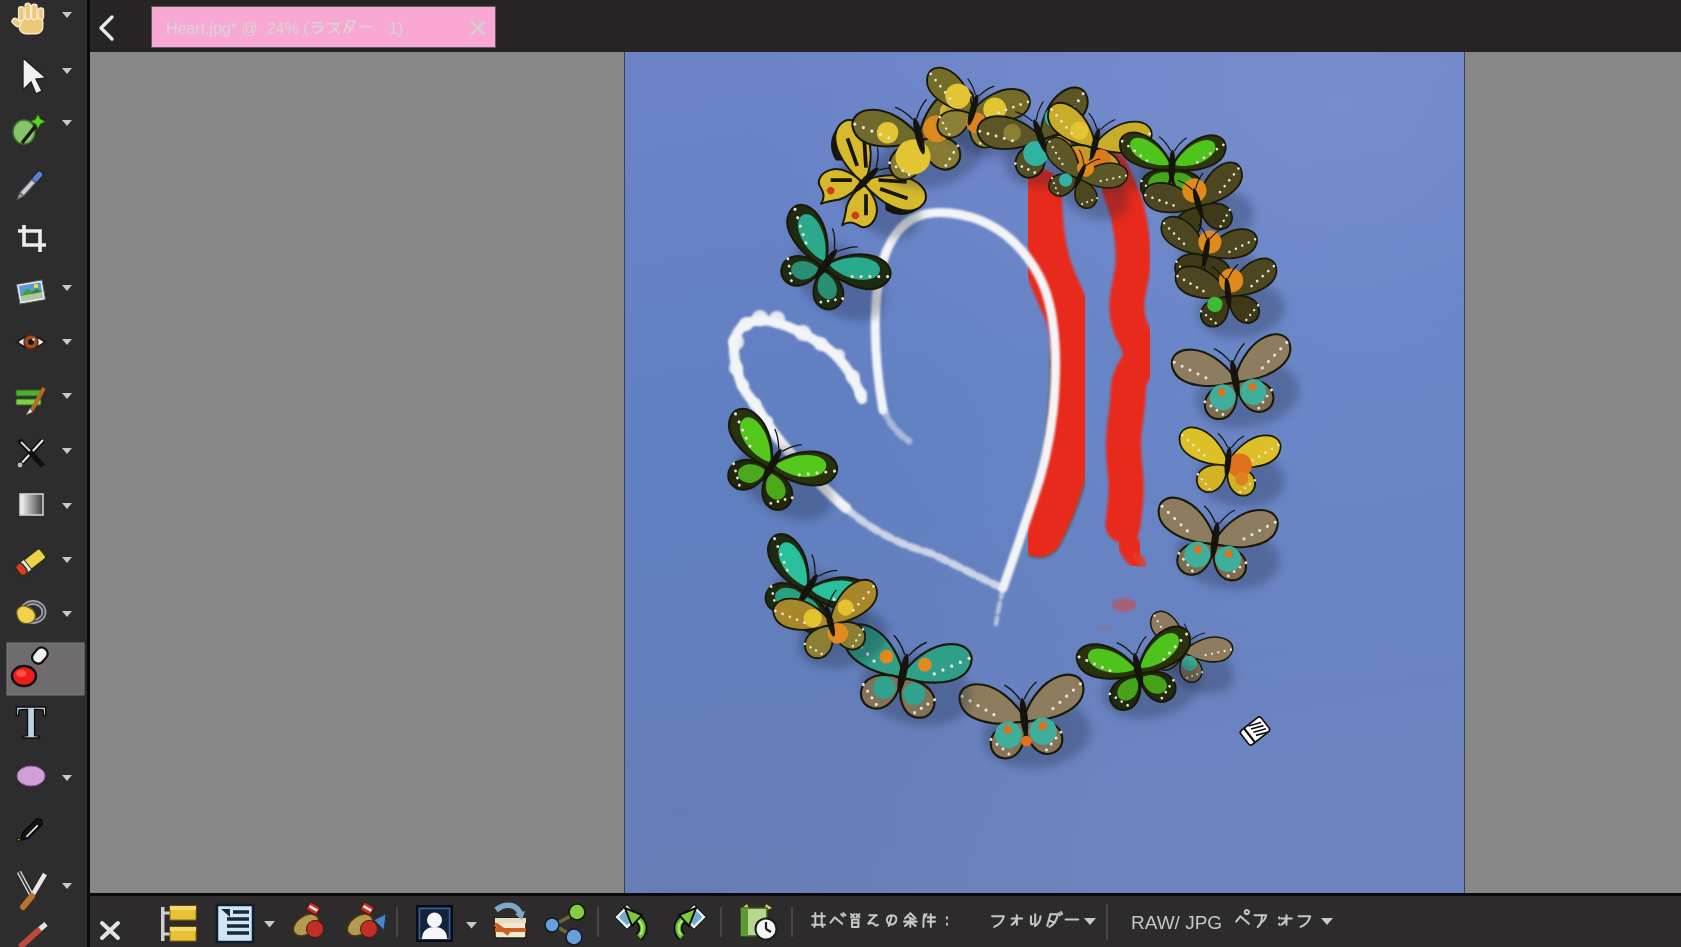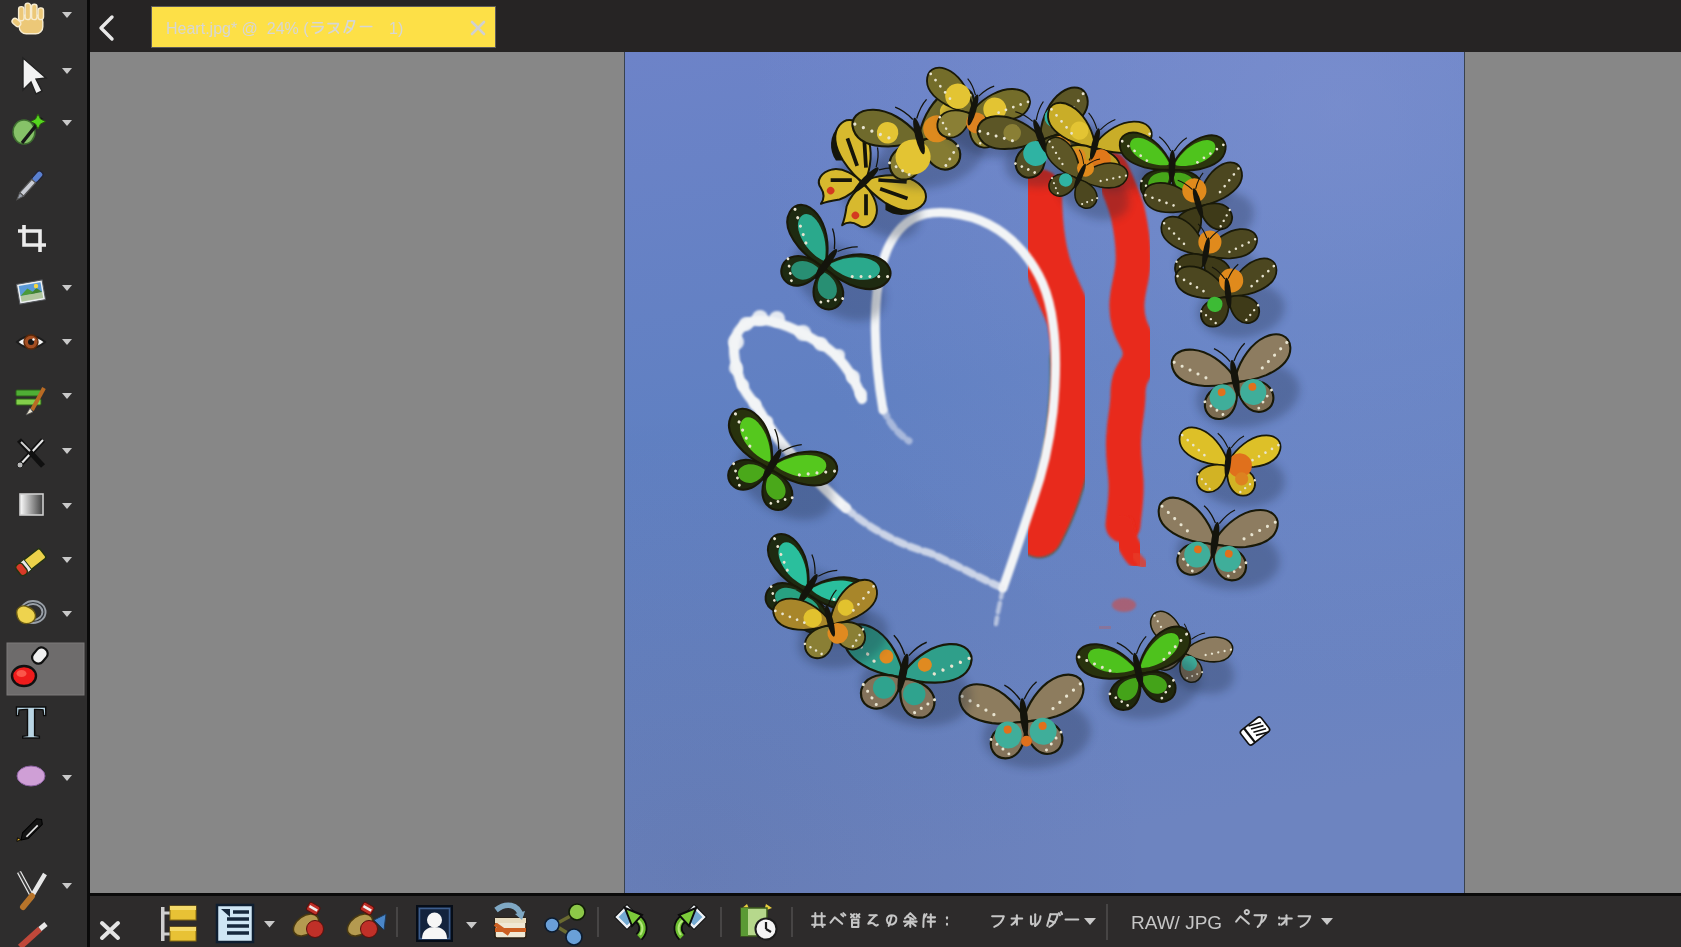--- a/index.html
+++ b/index.html
@@ -719,21 +719,21 @@
       </g>
       <g transform="translate(630,679) rotate(-38)">
         <rect x="-13" y="-9" width="26" height="18" rx="3" fill="#ffffff" stroke="#101010" stroke-width="1.6"></rect>
         <path d="M -7,-9 L -7,9" stroke="#101010" stroke-width="2.2"></path>
         <path d="M -2,-8 L 10,-3 M -2,-4 L 10,1 M -2,0 L 10,5 M -2,4 L 10,9" stroke="#101010" stroke-width="1.6"></path>
       </g>
     </svg></div>
 <svg class="abs" style="left:96px;top:14px" width="24" height="28">
     <path d="M 16,3 L 5,14 L 16,25" fill="none" stroke="#e8e8e8" stroke-width="3.4" stroke-linecap="round" stroke-linejoin="round"></path>
   </svg>
-<div class="abs" style="left:151px;top:6px;width:343px;height:40px;background:#fde047;border:1px solid #5c5a5a"><svg width="345" height="42" viewBox="0 0 345 42" xmlns="http://www.w3.org/2000/svg">
+<div class="abs" style="left:151px;top:6px;width:343px;height:40px;background:#f9a8d4;border:1px solid #5c5a5a"><svg width="345" height="42" viewBox="0 0 345 42" xmlns="http://www.w3.org/2000/svg">
       <text x="14" y="27" font-family="Liberation Sans, sans-serif" font-size="16" fill="#d6d6d6">Heart.jpg* @&nbsp; 24% (</text>
       <g stroke="#d6d6d6" stroke-width="1.8" fill="none" stroke-linecap="round" stroke-linejoin="round">
         <g transform="translate(158.0,12.0) scale(0.938)">
           <path d="M3,4 H13"></path>
           <path d="M2,8 H14 C13,12 10,14 6,15"></path>
         </g>
         <g transform="translate(174.2,12.0) scale(0.938)">
           <path d="M2,5 H13 C12,9 8,13 3,15"></path>
           <path d="M8,9 L13,15"></path>
         </g>

